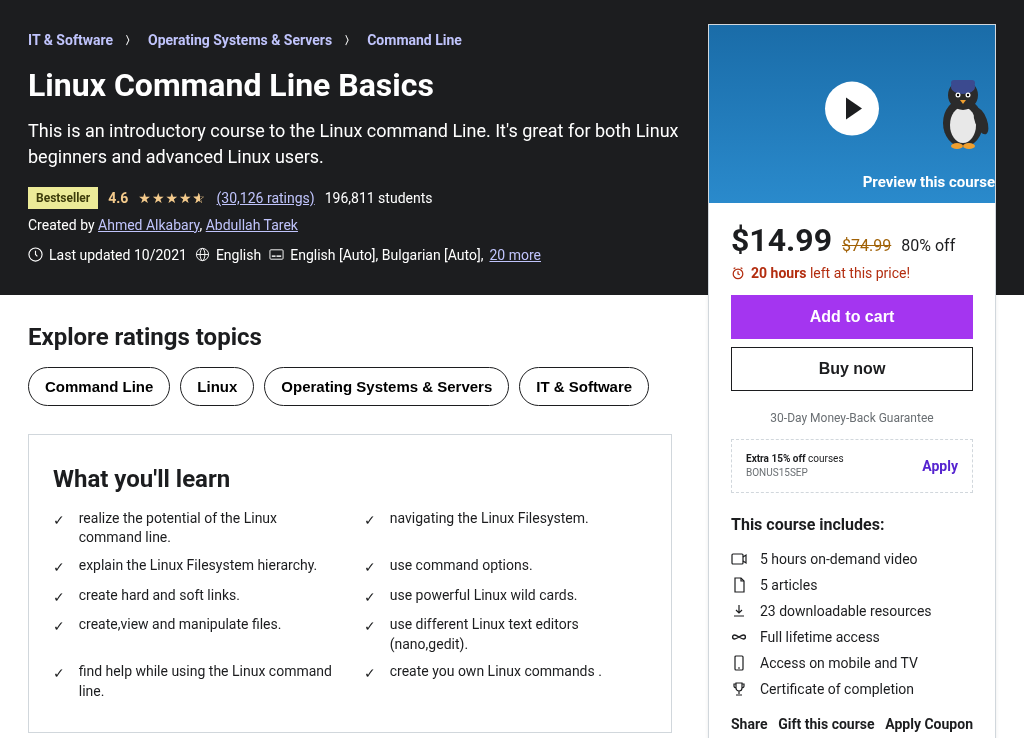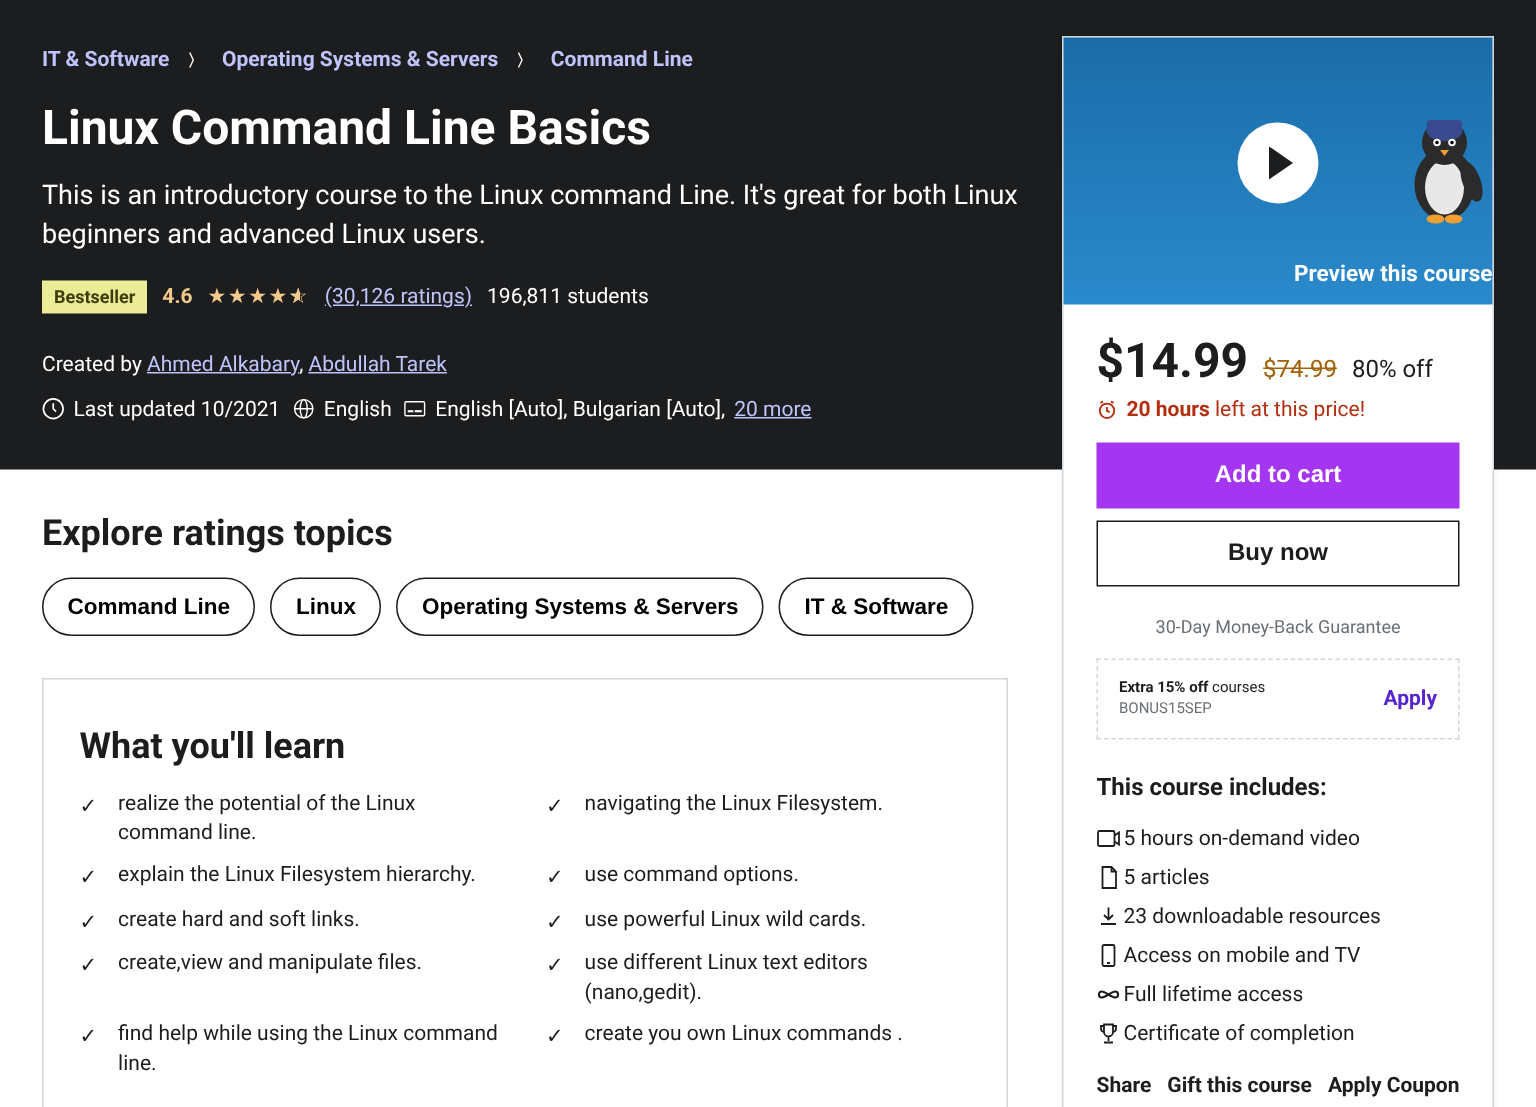--- a/index.html
+++ b/index.html
@@ -8,21 +8,21 @@
 .hero { background: #1c1d1f; color: #fff; padding: 32px 28px 32px 28px; position: relative; }
 .content-wrap { max-width: 680px; }
 
 .breadcrumb { display: flex; align-items: center; gap: 12px; font-size: 14px; font-weight: 700; color: #c0c4fc; margin-bottom: 18px; }
 .breadcrumb a { color: #c0c4fc; text-decoration: none; }
 .breadcrumb .sep { color: #fff; font-size: 11px; }
 
 .course-title { font-size: 32px; font-weight: 700; margin-bottom: 14px; line-height: 1.2; }
 .course-subtitle { font-size: 18px; line-height: 1.4; margin-bottom: 18px; }
 
-.meta-row { display: flex; align-items: center; gap: 10px; flex-wrap: wrap; margin-bottom: 26px; font-size: 14px; }
+.meta-row { display: flex; align-items: center; gap: 10px; flex-wrap: wrap; margin-bottom: 8px; font-size: 14px; }
 .bestseller { background: #eceb98; color: #3d3c0a; font-size: 12px; font-weight: 700; padding: 4px 8px; }
 .rating-num { color: #f3ca8c; font-weight: 700; }
 .stars { color: #f3ca8c; letter-spacing: 1px; }
 .rating-count { color: #c0c4fc; text-decoration: underline; }
 .students { color: #fff; }
 
 .creators { font-size: 14px; margin-bottom: 14px; }
 .creators a { color: #c0c4fc; text-decoration: underline; }
 
 .info-row { display: flex; align-items: center; gap: 8px; font-size: 14px; flex-wrap: wrap; }
@@ -52,21 +52,21 @@
 
 .guarantee { text-align: center; font-size: 12px; color: #6a6f73; margin: 12px 0 14px; }
 
 .coupon-box { border: 1px dashed #d1d7dc; padding: 12px 14px; display: flex; justify-content: space-between; align-items: center; margin-bottom: 22px; }
 .coupon-text { font-size: 10px; color: #6a6f73; line-height: 1.4; }
 .coupon-text .coupon-title { color: #1c1d1f; }
 .apply-link { color: #5624d0; font-weight: 700; font-size: 14px; text-decoration: none; }
 
 .includes-title { font-weight: 700; font-size: 16px; margin-bottom: 12px; }
 .includes-list { list-style: none; }
-.includes-list li { display: flex; align-items: center; gap: 2px; font-size: 14px; padding: 5px 0; }
+.includes-list li { display: flex; align-items: center; gap: 13px; font-size: 14px; padding: 5px 0; }
 .inc-icon { width: 16px; height: 16px; flex-shrink: 0; display: inline-flex; align-items: center; justify-content: center; }
 
 .action-links { display: flex; justify-content: space-between; margin-top: 14px; font-size: 14px; font-weight: 700; }
 .action-links a { color: #1c1d1f; text-decoration: none; }
 
 
 .below { padding: 28px; max-width: 700px; }
 .explore-title { font-size: 24px; font-weight: 700; margin-bottom: 16px; }
 .pills { display: flex; gap: 10px; flex-wrap: wrap; margin-bottom: 28px; }
 .pill { border: 1px solid #1c1d1f; border-radius: 999px; padding: 10px 16px; font-size: 15px; font-weight: 700; background: #fff; cursor: pointer; }
@@ -221,35 +221,35 @@
         <li>
             <span class="inc-icon">
               <svg viewBox="0 0 16 16" width="16" height="16" fill="none" stroke="#1c1d1f" stroke-width="1.2">
                 <path d="M8 2v8M5 7l3 3 3-3M3 13h10"></path>
               </svg>
             </span>
             <span>23 downloadable resources</span>
           </li>
         <li>
             <span class="inc-icon">
-              <svg viewBox="0 0 16 16" width="16" height="16" fill="none" stroke="#1c1d1f" stroke-width="1.2">
-                <rect x="4" y="1" width="8" height="14" rx="1"></rect>
-                <line x1="7" y1="13" x2="9" y2="13"></line>
-              </svg>
-            </span>
-            <span>Access on mobile and TV</span>
-          </li>
-        <li>
-            <span class="inc-icon">
               <svg viewBox="0 0 16 16" width="16" height="16" fill="none" stroke="#1c1d1f" stroke-width="1.4">
                 <path d="M4 8c-2 0-2 3 0 3s3-6 5-6 2 3 0 3-3-6-5-6-2 3 0 3 3 3 5 3 2-3 0-3" stroke="none"></path>
                 <path d="M3.5 6C1 6 1 10 3.5 10 6 10 10 6 12.5 6 15 6 15 10 12.5 10 10 10 6 6 3.5 6z"></path>
               </svg>
             </span>
             <span>Full lifetime access</span>
+          </li>
+        <li>
+            <span class="inc-icon">
+              <svg viewBox="0 0 16 16" width="16" height="16" fill="none" stroke="#1c1d1f" stroke-width="1.2">
+                <rect x="4" y="1" width="8" height="14" rx="1"></rect>
+                <line x1="7" y1="13" x2="9" y2="13"></line>
+              </svg>
+            </span>
+            <span>Access on mobile and TV</span>
           </li>
         <li>
             <span class="inc-icon">
               <svg viewBox="0 0 16 16" width="16" height="16" fill="none" stroke="#1c1d1f" stroke-width="1.2">
                 <path d="M5 2h6v5a3 3 0 01-6 0zM5 3H3v2a2 2 0 002 2M11 3h2v2a2 2 0 01-2 2M8 10v3M5 14h6"></path>
               </svg>
             </span>
             <span>Certificate of completion</span>
           </li>
       </ul>

